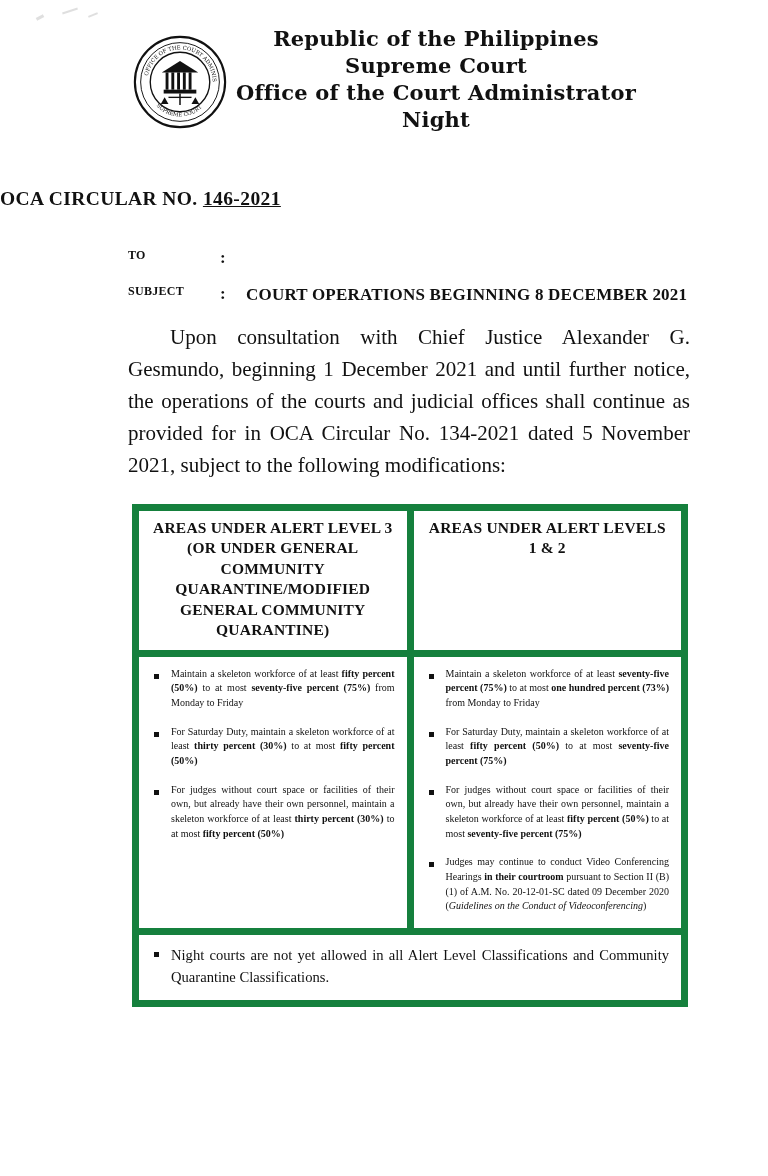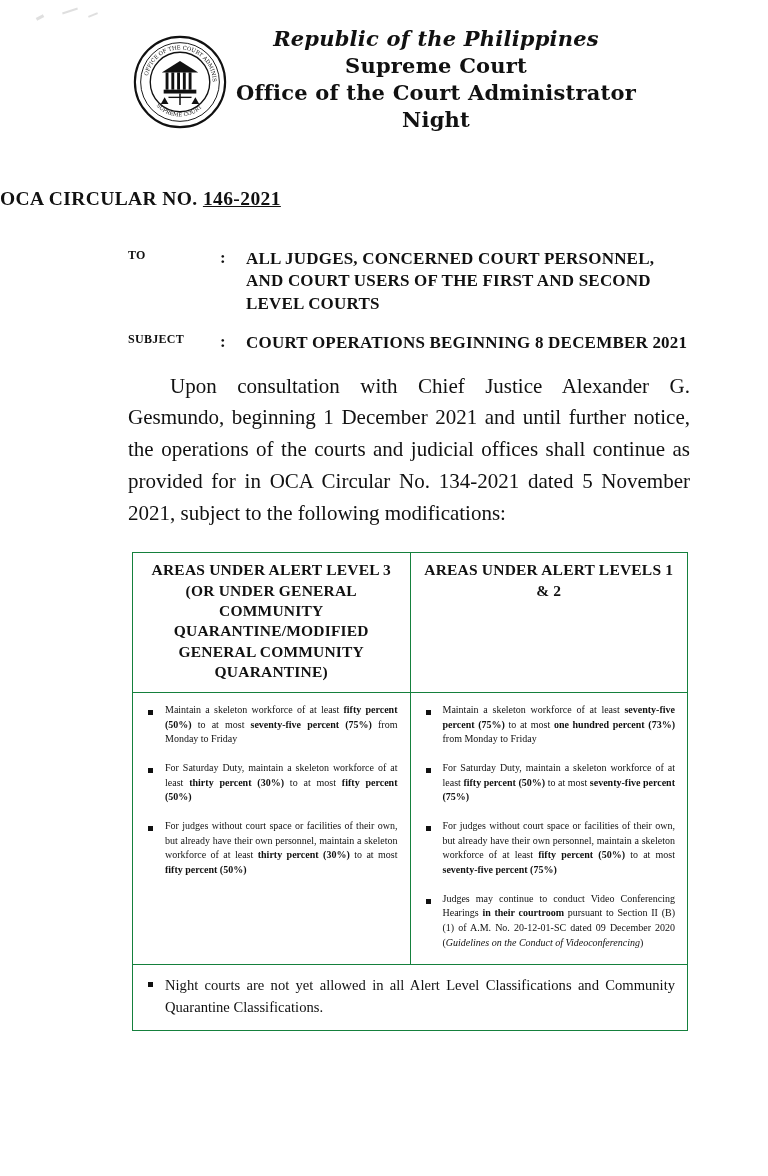--- a/index.html
+++ b/index.html
@@ -41,21 +41,21 @@
     text-align: center;
     margin-left: -6px;
   }
   .gothic {
     font-family: "DejaVu Serif", serif;
     font-weight: bold;
     letter-spacing: 0.2px;
     line-height: 1.28;
     color: #111;
   }
-  .gothic.l1 { font-size: 21px; font-style: italic; }
+  .gothic.l1 { font-size: 21px; }
   .gothic.l2 { font-size: 21px; }
   .gothic.l3 { font-size: 21px; }
   .gothic.l4 { font-size: 21px; }
 
   
   .circ-no {
     font-size: 19.5px;
     font-weight: bold;
     letter-spacing: 0.4px;
     margin-top: 54px;
@@ -112,21 +112,21 @@
     margin-top: 22px;
     padding-left: 132px;
     padding-right: 80px;
   }
   table.main {
     border-collapse: collapse;
     width: 100%;
     table-layout: fixed;
   }
   table.main td, table.main th {
-    border: 1px solid #15803d;
+    border: 7px solid #15803d;
     vertical-align: top;
   }
   .th-cell {
     text-align: center;
     font-weight: bold;
     font-size: 15.5px;
     line-height: 1.32;
     padding: 7px 10px 9px 10px;
     letter-spacing: 0.2px;
   }
@@ -226,21 +226,20 @@
 
   <div class="circ-no">
     <span>OCA CIRCULAR NO.</span>
     <span class="num">146-2021</span>
   </div>
 
   <div class="meta">
     <div class="meta-row">
       <div class="meta-label">TO</div>
       <div class="meta-colon">:</div>
-      <div class="meta-value">ALL JUDGES, CONCERNED COURT PERSONNEL, AND COURT USERS OF THE FIRST AND SECOND LEVEL COURTS</div>
     </div>
     <div class="meta-row">
       <div class="meta-label">SUBJECT</div>
       <div class="meta-colon">:</div>
       <div class="meta-value">COURT OPERATIONS BEGINNING 8 DECEMBER 2021</div>
     </div>
   </div>
 
   <div class="body-par">Upon consultation with Chief Justice Alexander G. Gesmundo, beginning 1 December 2021 and until further notice, the operations of the courts and judicial offices shall continue as provided for in OCA Circular No. 134-2021 dated 5 November 2021, subject to the following modifications:</div>
 

